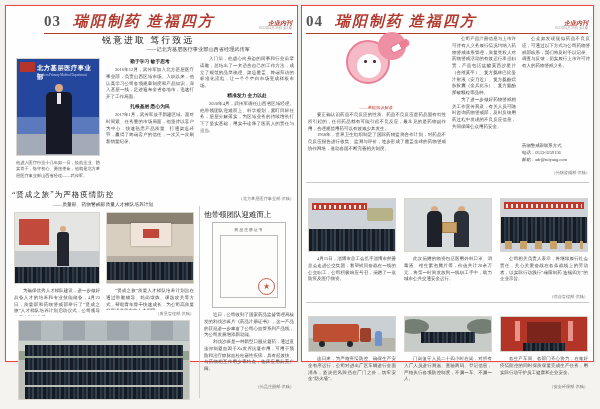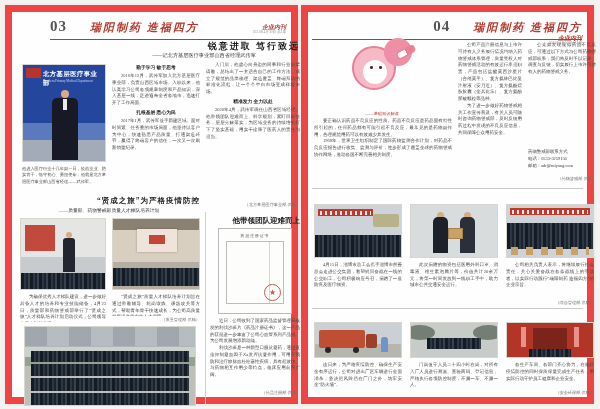--- a/index.html
+++ b/index.html
@@ -1,37 +1,37 @@
 <!DOCTYPE html>
 <html><head>
 <meta charset="utf-8">
 <style>
   * { margin:0; padding:0; box-sizing:border-box; }
   html,body { width:600px; height:409px; }
   body { background:#f4f3f0; font-family:"Liberation Serif", serif; position:relative; overflow:hidden; }
-  .page { position:absolute; top:5px; width:293px; height:399px; background:#fefefe;
-          border:7px solid #ef4444; box-shadow:0 0 3px rgba(0,0,0,.08); }
+  .page { position:absolute; top:5px; width:293px; height:357px; background:#fefefe;
+          border:1px solid #ef4444; box-shadow:0 0 3px rgba(0,0,0,.08); }
   #page03 { left:5px; }
   #page04 { left:301px; }
 
   
   .mh { position:absolute; top:6px; left:0; right:0; height:20px; }
   .mh-inner { display:flex; align-items:flex-end; justify-content:space-between; margin:0 5px 0 38px; }
-  #page04 .mh-inner { margin-left:4px;flex-direction:column; }
+  #page04 .mh-inner { margin-left:4px; }
   .mh-left { display:flex; align-items:baseline; }
   .mh-no { font-weight:bold; font-size:15px; color:#555; letter-spacing:1px; }
-  .mh-title { font-style:italic; font-weight:bold; font-size:11px; color:#b23a2e; margin-left:23px; letter-spacing:2px; }
+  .mh-title { font-style:italic; font-weight:bold; font-size:15px; color:#b23a2e; margin-left:12px; letter-spacing:2px; }
   .mh-right { text-align:right; line-height:1.1; }
   .mh-issue { font-style:italic; font-weight:bold; font-size:6px; color:#b23a2e; }
   .mh-info { font-size:3.6px; color:#9a9a9a; }
   .mh-rule { position:absolute; top:21px; left:38px; right:5px; border-top:1px solid #b23a2e; }
   #page04 .mh-rule { left:4px; }
 
   
-  .headline { position:absolute; text-align:right; font-weight:bold; color:#1d1d1d; }
+  .headline { position:absolute; text-align:left; font-weight:normal; color:#1d1d1d; }
   .subtitle { position:absolute; text-align:center; color:#3a3a3a; }
   .body { position:absolute; font-size:4.5px; line-height:1.5; color:#474747; text-align:justify; overflow:hidden; }
   .body p { text-indent:2em; }
   .subhead { font-weight:bold; font-size:4.8px; color:#1c1c1c; text-align:center; text-indent:0 !important; margin:2px 0; }
   .byline { position:absolute; font-size:4.2px; color:#707070; text-align:right; }
   .caption { position:absolute; font-size:4.2px; line-height:1.5; color:#4d4d4d; text-align:justify; }
   .vrule { position:absolute; border-left:0.5px solid #cfcfcf; }
   .hrule { position:absolute; border-top:0.5px solid #c9c9c9; }
 
   .photo { position:absolute; overflow:hidden; border:0.5px solid #d8d5cf; }

